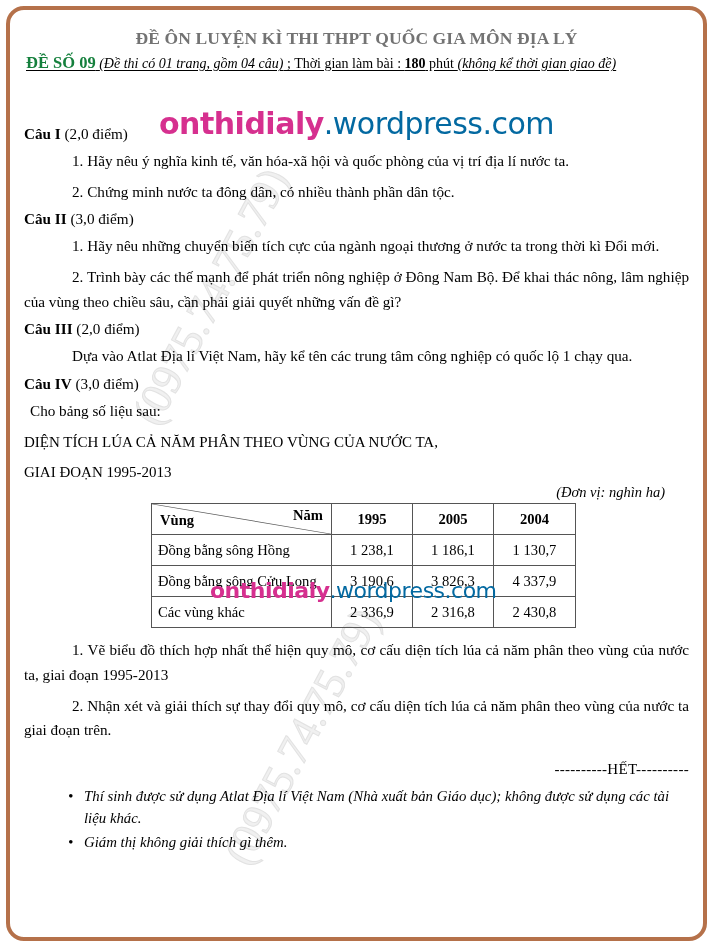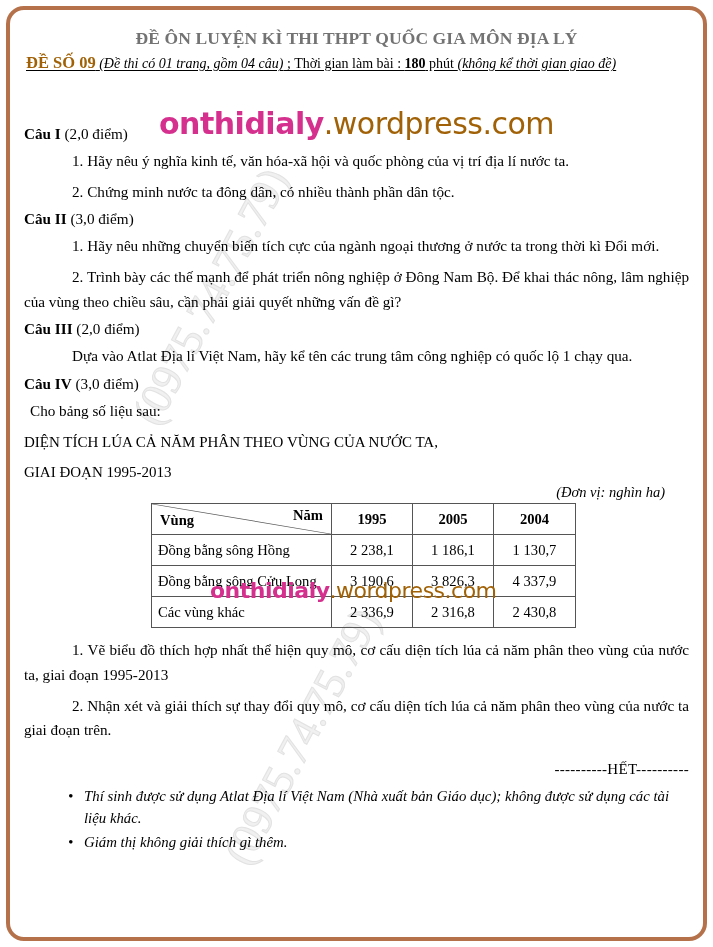--- a/index.html
+++ b/index.html
@@ -61,21 +61,21 @@
   .wm-brand {
     white-space: nowrap;
     font-family: "DejaVu Sans", "Liberation Sans", sans-serif;
     letter-spacing: -0.5px;
   }
   .wm-brand .b1 {
     color: #d6308f;
     font-weight: bold;
   }
   .wm-brand .b2 {
-    color: #a16207;
+    color: #0369a1;
     font-weight: normal;
   }
   #wm-brand-top {
     position: absolute;
     left: 0; right: 0;
     top: 96px;
     text-align: center;
     font-size: 30px;
     z-index: 4;
   }
@@ -97,21 +97,21 @@
     margin: 8px 0 4px 0;
   }
   .exam-line {
     font-size: 14px;
     margin: 4px 2px 0 2px;
     text-decoration: underline;
     text-underline-offset: 2px;
     white-space: nowrap;
   }
   .exam-no {
-    color: #a16207;
+    color: #15803d;
     font-weight: bold;
     font-size: 16.5px;
   }
   .ital { font-style: italic; }
   .bold { font-weight: bold; margin-top: 44px; }
 
   
   .spacer-brand { height: 46px; }
 
   .q-head {
@@ -295,21 +295,21 @@
                 </svg>
                 <span class="yr">Năm</span>
                 <span class="rg">Vùng</span>
               </td>
               <td class="yearhead">1995</td>
               <td class="yearhead">2005</td>
               <td class="yearhead">2004</td>
             </tr>
             <tr>
               <td class="region">Đồng bằng sông Hồng</td>
-              <td class="num">2 238,1</td>
+              <td class="num">1 238,1</td>
               <td class="num">1 186,1</td>
               <td class="num">1 130,7</td>
             </tr>
             <tr>
               <td class="region">Đồng bằng sông Cửu Long</td>
               <td class="num">3 190,6</td>
               <td class="num">3 826,3</td>
               <td class="num">4 337,9</td>
             </tr>
             <tr>

